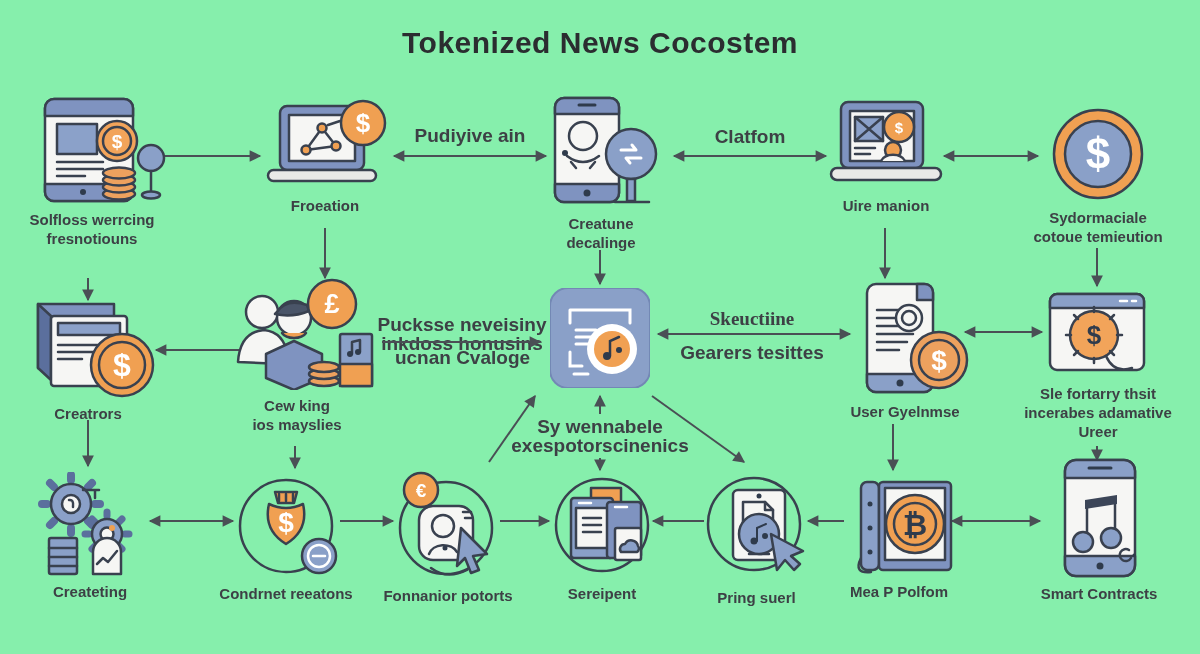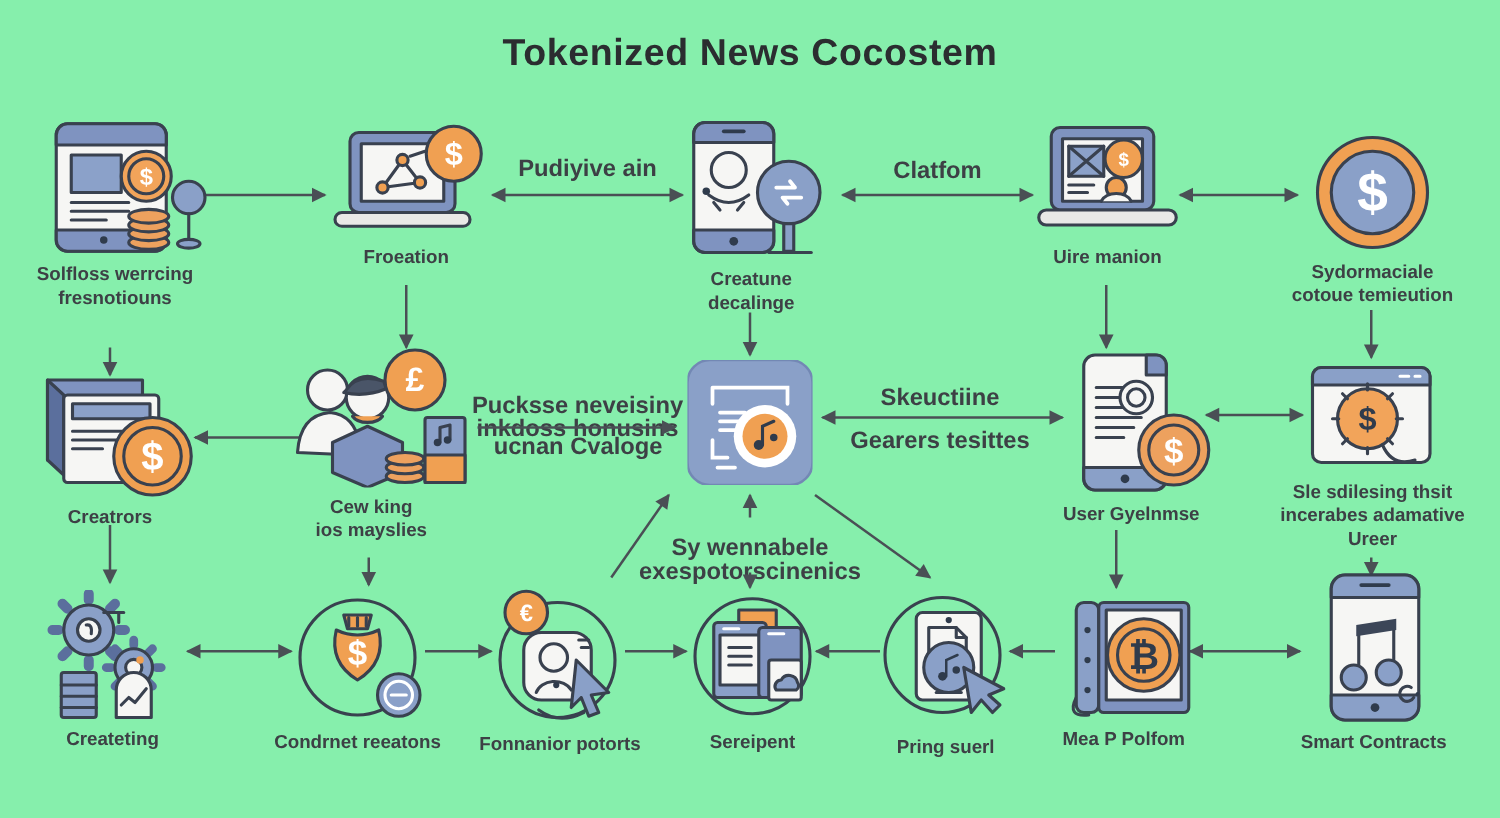--- a/index.html
+++ b/index.html
@@ -61,23 +61,23 @@
     <line class="ar" x1="952" y1="521" x2="1040" y2="521" marker-start="url(#mh)" marker-end="url(#mh)"></line>
   </svg>
 
   <div class="albl" style="left:390px;top:126px;width:160px;">Pudiyive ain</div>
   <div class="albl" style="left:672px;top:127px;width:156px;">Clatfom</div>
   <div class="albl" style="left:372px;top:291px;width:180px;margin-top:24px;">
     <div>Pucksse neveisiny</div>
     <div>inkdoss honusins</div>
   </div>
   <div class="albl" style="left:380px;top:348px;width:165px;">ucnan Cvaloge</div>
-  <div class="albl" style="left:662px;top:309px;width:180px;">Skeuctiine</div>
+  <div class="albl" style="left:662px;top:309px;width:180px;font-family:Liberation Serif, serif;">Skeuctiine</div>
   <div class="albl" style="left:660px;top:343px;width:184px;">Gearers tesittes</div>
-  <div class="albl" style="left:488px;top:429px;width:224px;text-align:center;">
+  <div class="albl" style="left:488px;top:417px;width:224px;text-align:center;">
     <div>Sy wennabele</div>
     <div>exespotorscinenics</div>
   </div>
 
   <div class="node" style="left:8px;top:96px;width:168px;">
     <svg width="150" height="108" viewBox="0 0 150 108">
       <rect x="28" y="3" width="88" height="102" rx="9" fill="#f6f6f4" class="s"></rect>
       <path d="M28,12 a9,9 0 0 1 9,-9 h70 a9,9 0 0 1 9,9 v8 h-88 z" fill="#7f93c0" class="s"></path>
       <path d="M28,88 h88 v8 a9,9 0 0 1 -9,9 h-70 a9,9 0 0 1 -9,-9 z" fill="#7f93c0" class="s"></path>
       <circle cx="66" cy="96" r="3" fill="#2f3b4c"></circle>
@@ -244,21 +244,21 @@
     <svg width="100" height="88" viewBox="0 0 100 88">
       <rect x="2" y="4" width="94" height="76" rx="7" fill="#f6f6f4" class="s"></rect>
       <path d="M2,18 v-7 a7,7 0 0 1 7,-7 h80 a7,7 0 0 1 7,7 v7 z" fill="#8aa0c8" class="s"></path>
       <path d="M72,11 h7 M84,11 h4" stroke="#ffffff" stroke-width="2.5" stroke-linecap="round"></path>
       <circle cx="46" cy="45" r="24" fill="#f2a45a" class="s"></circle>
       <path d="M46,17 v5 M46,68 v5 M18,45 h5 M69,45 h5 M26,25 l4,4 M62,61 l4,4 M26,65 l4,-4 M62,29 l4,-4" class="sn" stroke-width="2"></path>
       <text x="46" y="54" class="ct" font-size="26" fill="#2f3b4c">$</text>
       <path d="M58,66 q8,18 26,12" class="sn" stroke-width="2"></path>
     </svg>
     <div class="lbl">
-      <div>Sle sdilesing thsit</div>
+      <div>Sle fortarry thsit</div>
       <div>incerabes adamative</div>
       <div>Ureer</div>
     </div>
   </div>
 
   <div class="node" style="left:28px;top:472px;width:124px;">
     <svg width="118" height="104" viewBox="0 0 118 104">
       <path d="M40,8 v-5 M40,56 v5 M16,32 h-5 M64,32 h5 M23,15 l-4,-4 M57,49 l4,4 M23,49 l-4,4 M57,15 l4,-4" stroke="#5b6f9d" stroke-width="8" stroke-linecap="round"></path>
       <circle cx="40" cy="32" r="20" fill="#8aa0c8" class="s"></circle>
       <circle cx="40" cy="32" r="9" fill="#f6f6f4" class="s" stroke-width="2"></circle>

